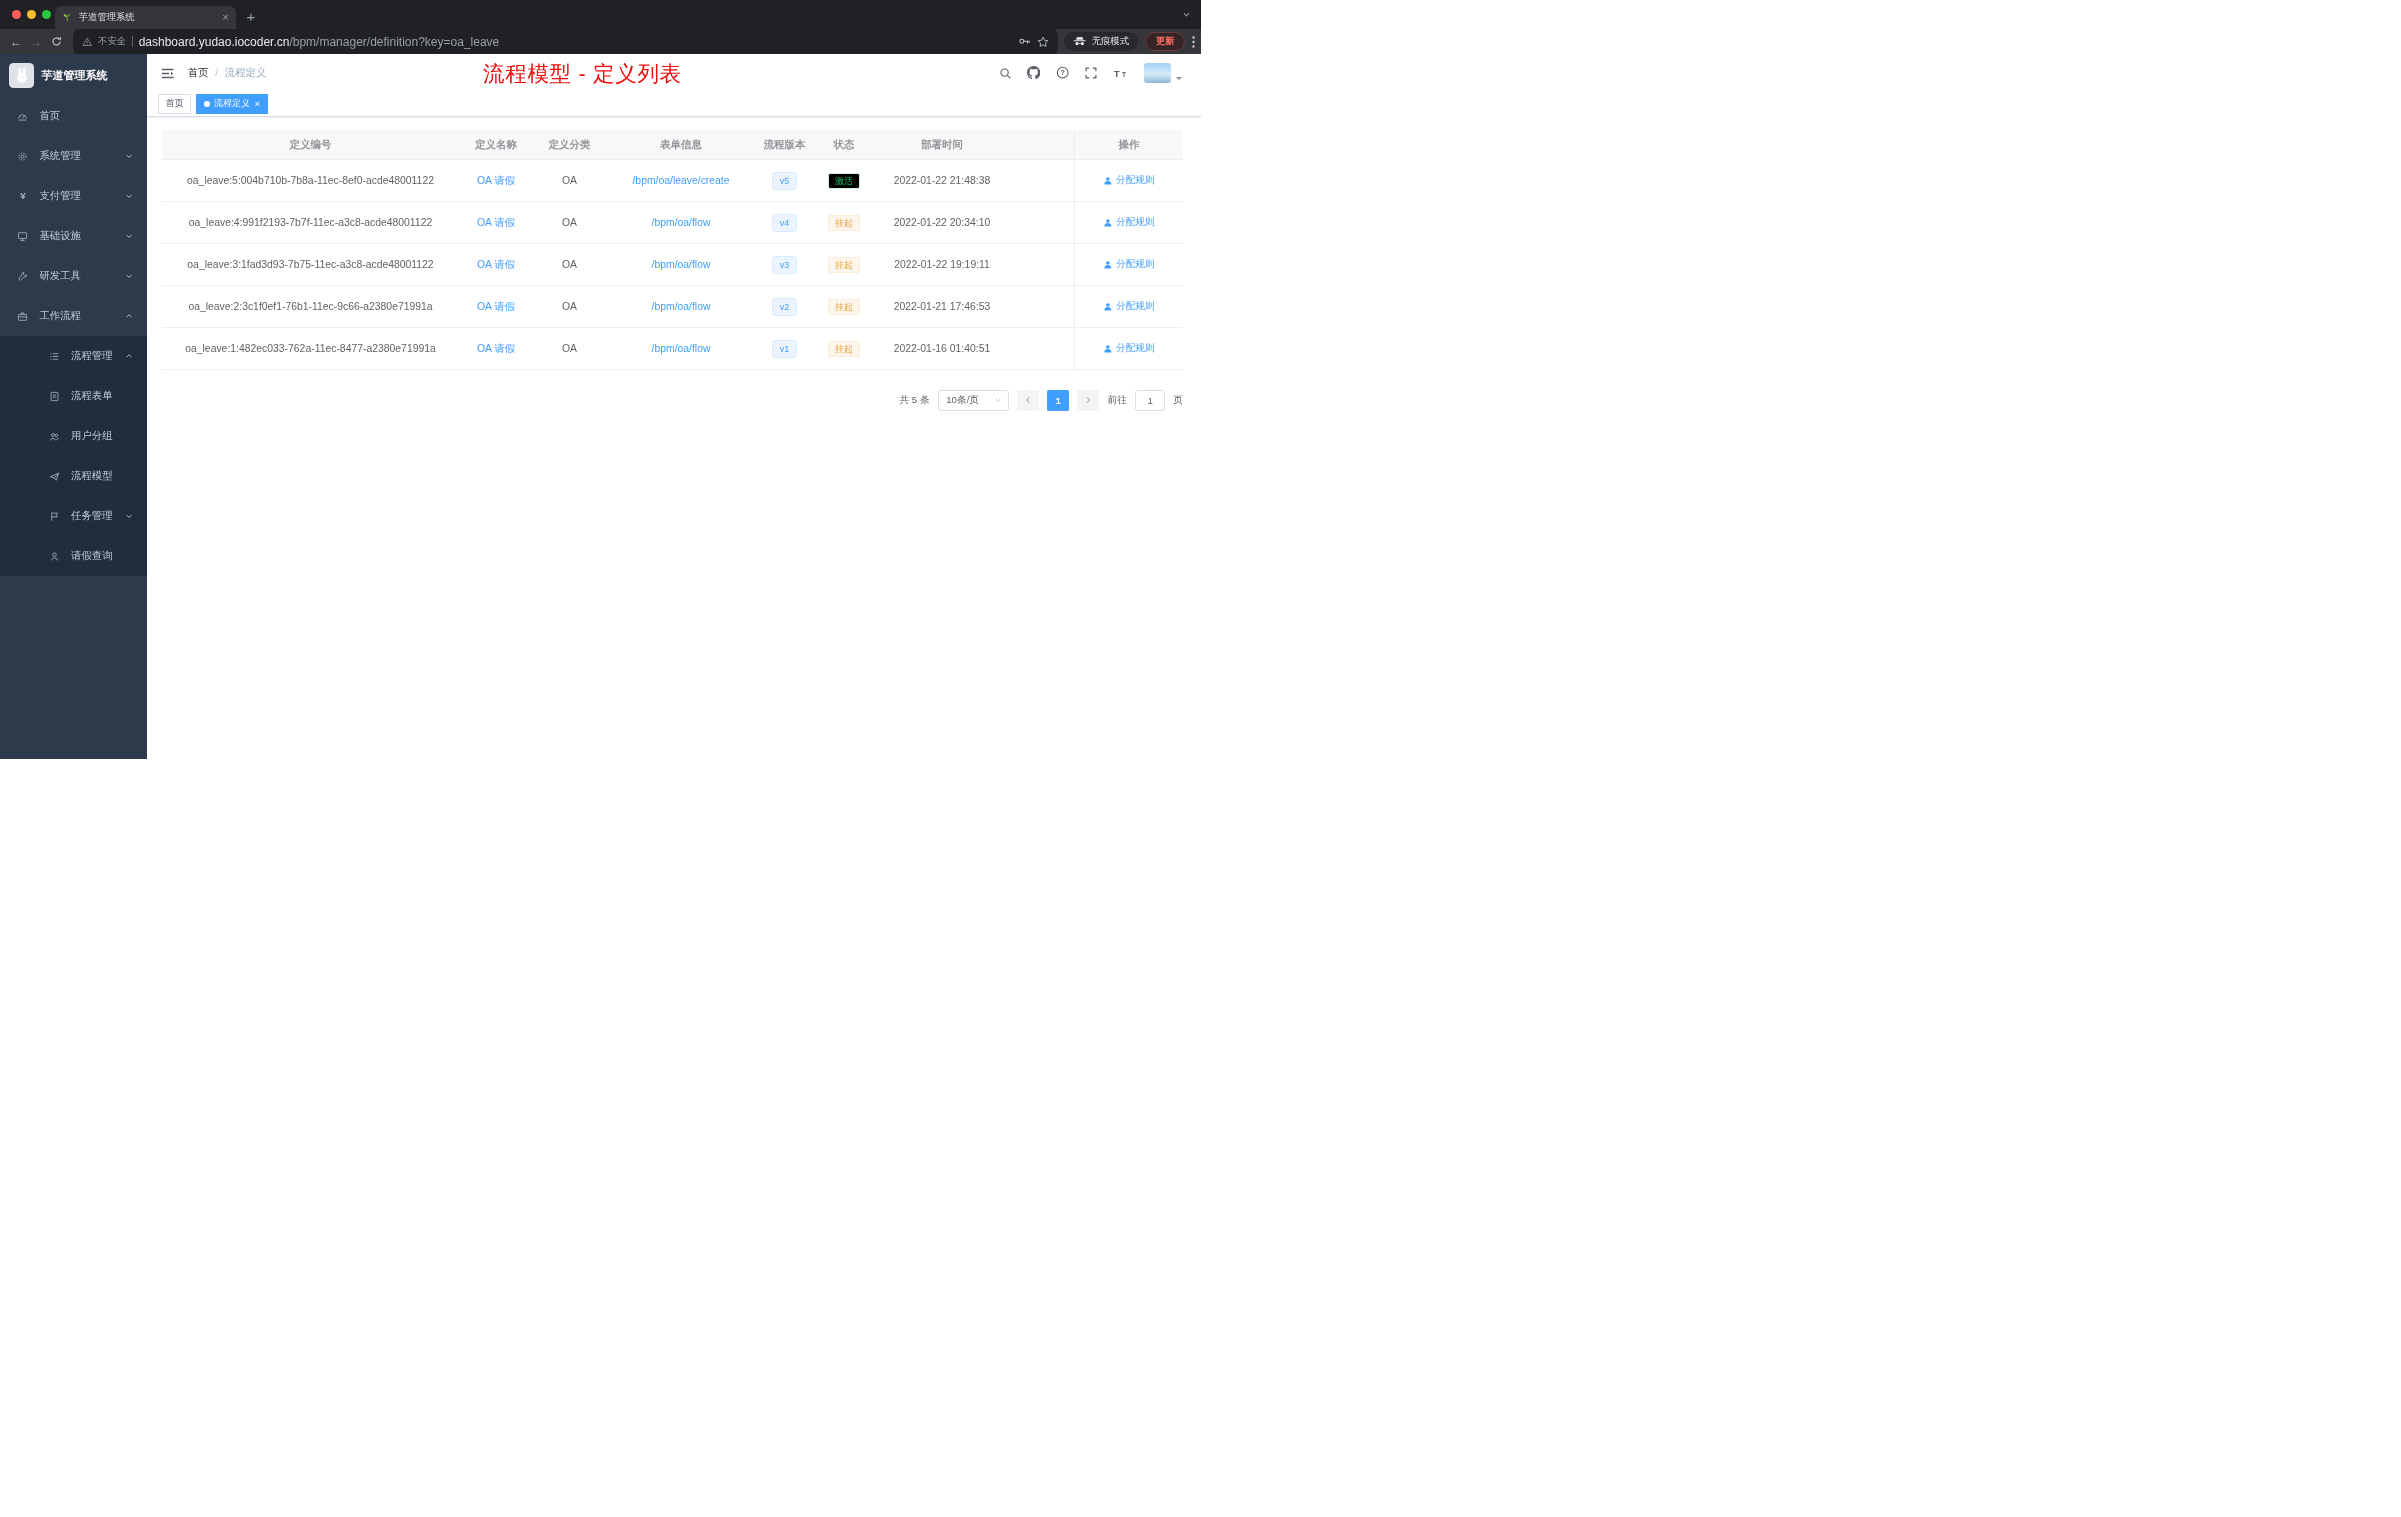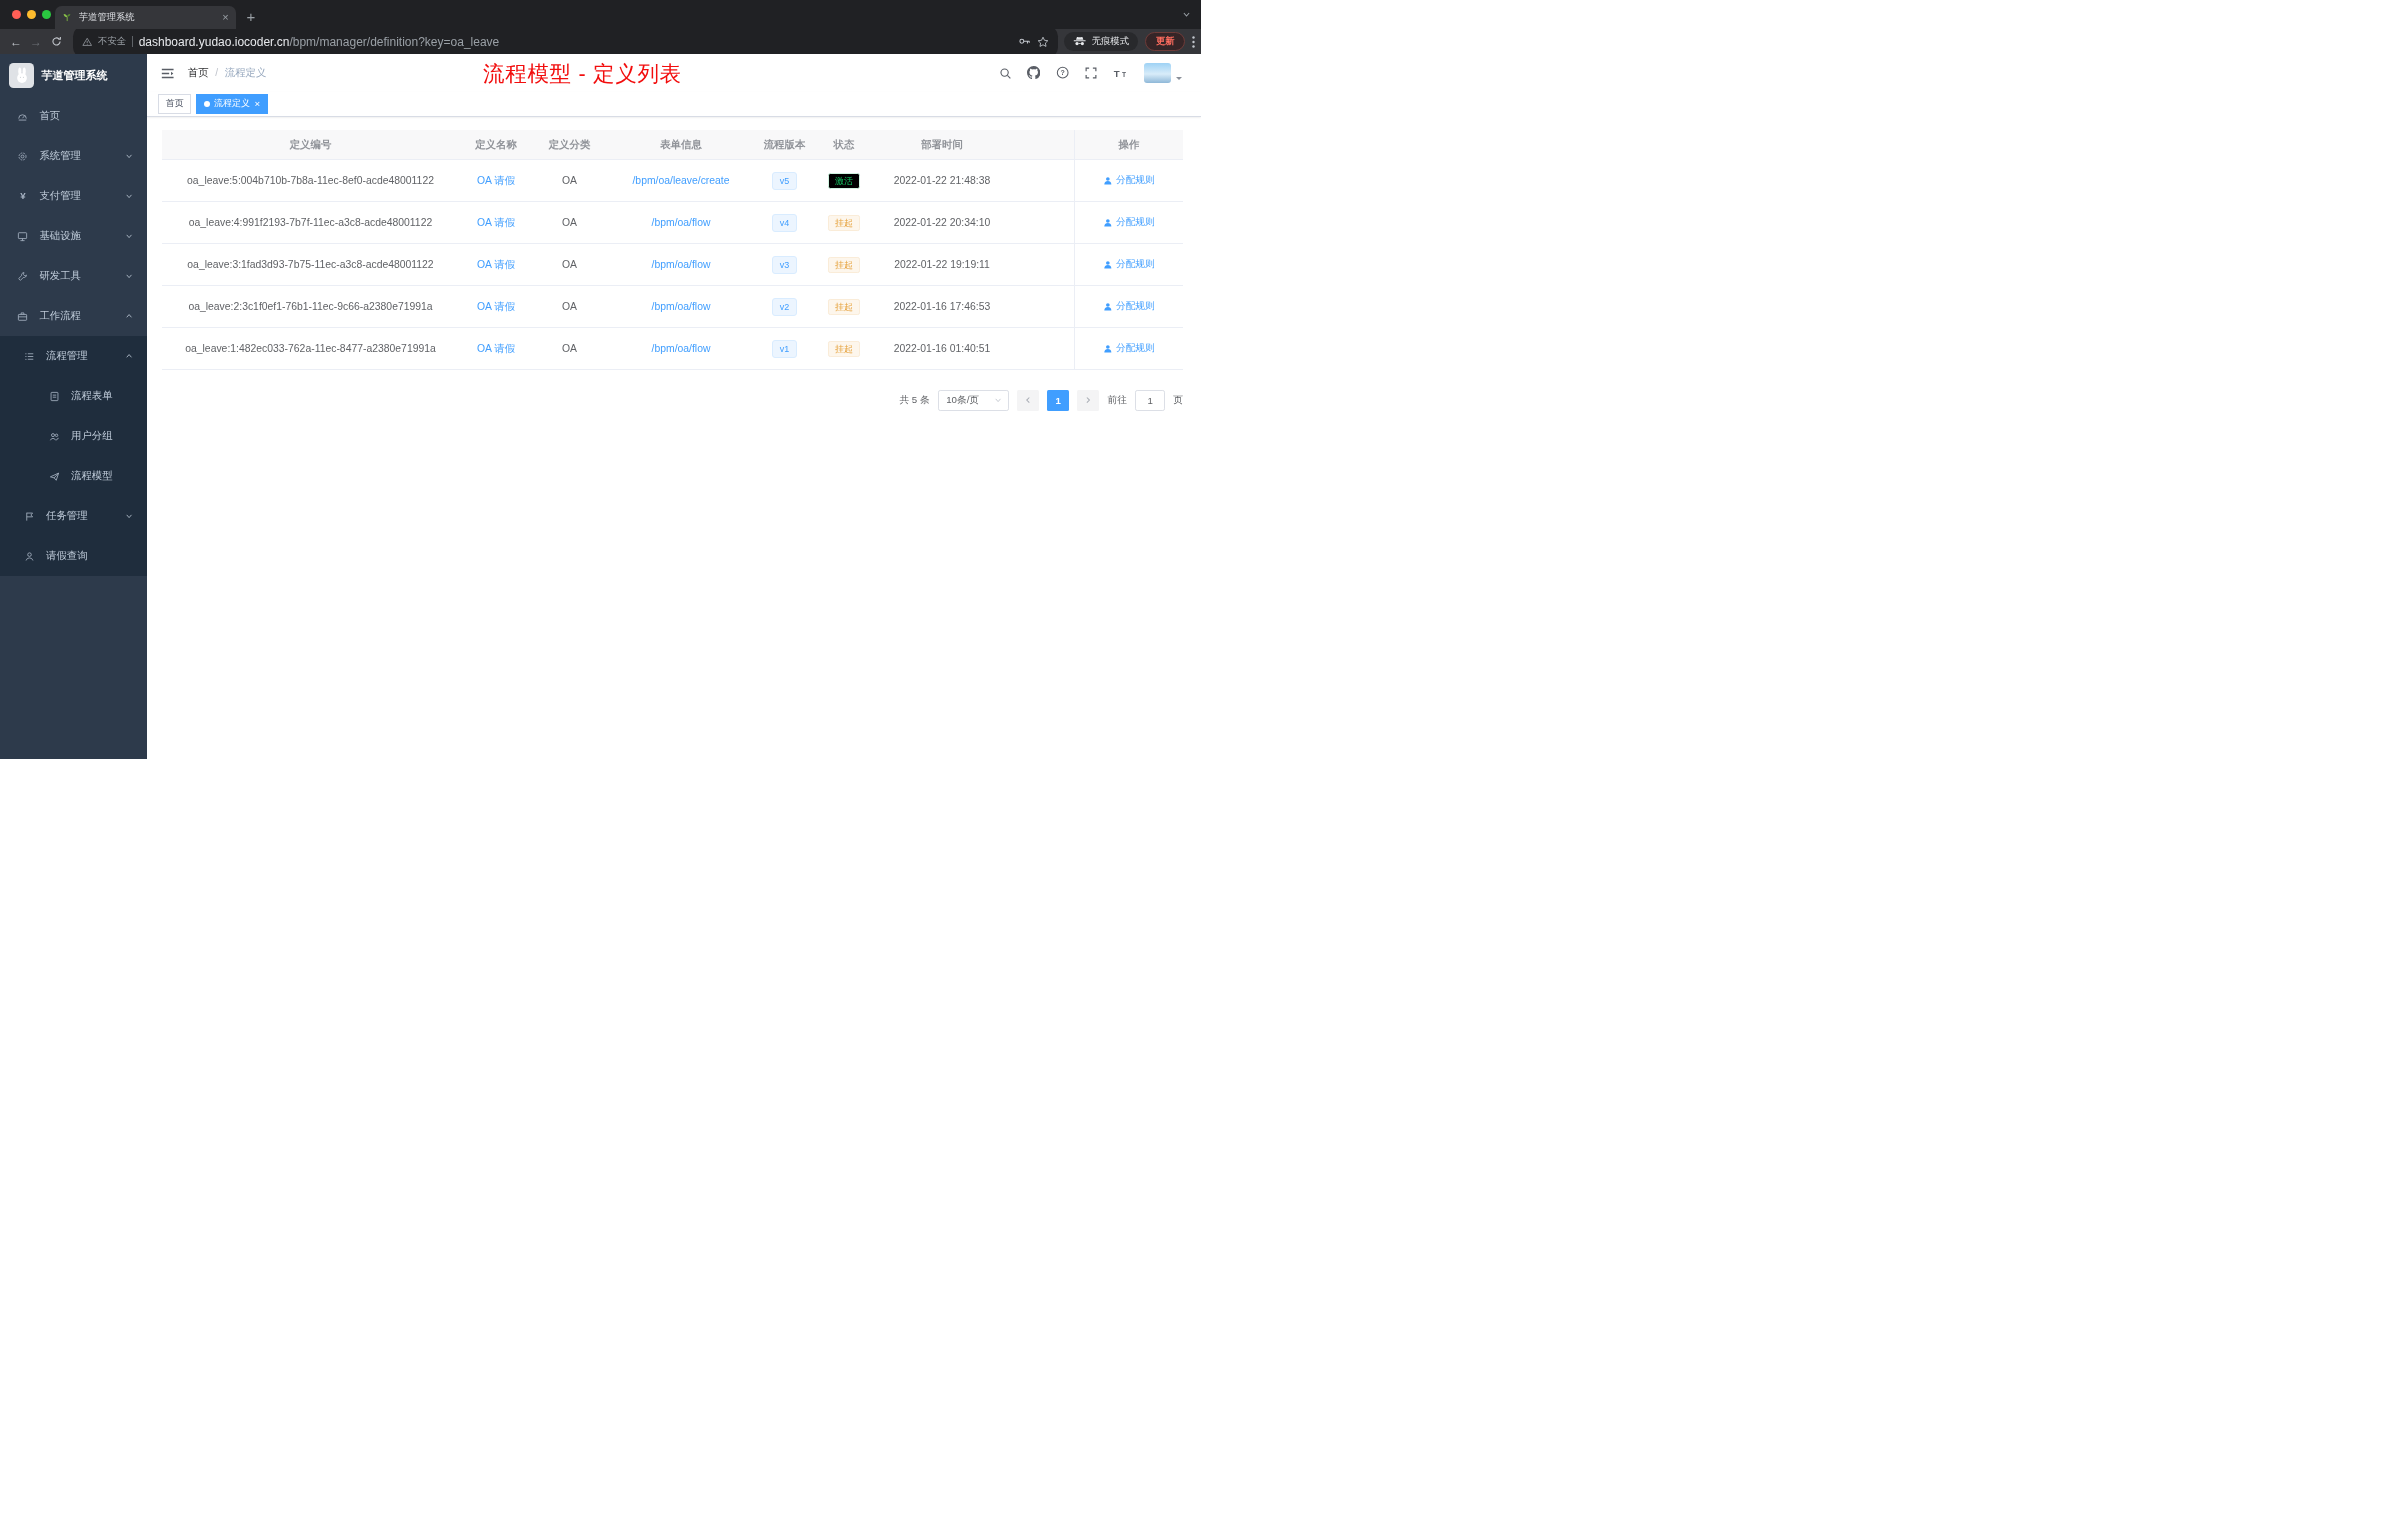--- a/index.html
+++ b/index.html
@@ -37,21 +37,21 @@
     display:flex;align-items:center;flex-shrink:0;cursor:pointer}
   .dots{margin-left:6.7px;cursor:pointer;color:#c3c7cd;flex-shrink:0}
 
   
   .app{display:flex;height:705px}
   .sidebar{width:147px;flex-shrink:0;background:#2d3a4b;color:#bfcbd9;overflow:hidden}
   .logo-row{height:42px;display:flex;align-items:center;gap:7.4px;padding-left:9px;cursor:pointer}
   .logo-avatar{width:25px;height:25px;border-radius:4.5px;background:#dfe2e6;display:flex;align-items:center;justify-content:center;overflow:hidden}
   .logo-title{color:#fff;font-size:11px;font-weight:bold;white-space:nowrap}
   .mi{height:40px;display:flex;align-items:center;font-size:10.4px;color:#bfcbd9;cursor:pointer;padding-right:13.4px}
-  .lv1{padding-left:16.3px}.lv2{padding-left:23px}.lv3{padding-left:48px}
+  .lv1{padding-left:16.3px}.lv2{padding-left:48px}.lv3{padding-left:48px}
   .ic{width:13.4px;margin-right:9.7px;display:flex;justify-content:center;color:#a8b4c4;flex-shrink:0}
   .lbl{flex:1;white-space:nowrap}
   .chev{display:flex;color:#bfcbd9}
   .chev.up svg{transform:rotate(180deg)}
   .submenu{background:#1f2d3d}
 
   .content{flex:1;display:flex;flex-direction:column;background:#fff;position:relative;min-width:0}
 
   
   .page-header{height:38px;display:flex;align-items:center;padding:0 19.3px 0 11px;position:relative;background:#fff}
@@ -518,21 +518,21 @@
               <div class="td c2">OA</div>
               <div class="td c3">
                 <a class="lnk">/bpm/oa/flow</a>
               </div>
               <div class="td c4">
                 <span class="vtag">v2</span>
               </div>
               <div class="td c5">
                 <span class="badge warning">挂起</span>
               </div>
-              <div class="td c6">2022-01-16 17:46:53</div>
+              <div class="td c6">2022-01-21 17:46:53</div>
               <div class="td cg"></div>
               <div class="td c7">
                 <a class="lnk act">
                   <svg width="9.7" height="9.7" viewBox="0 0 16 16" fill="currentColor">
                     <circle cx="8" cy="5" r="3"></circle>
                     <path d="M2.2 14a5.8 5.8 0 0 1 11.6 0z"></path>
                   </svg>
                   <span>分配规则</span>
                 </a>
               </div>

